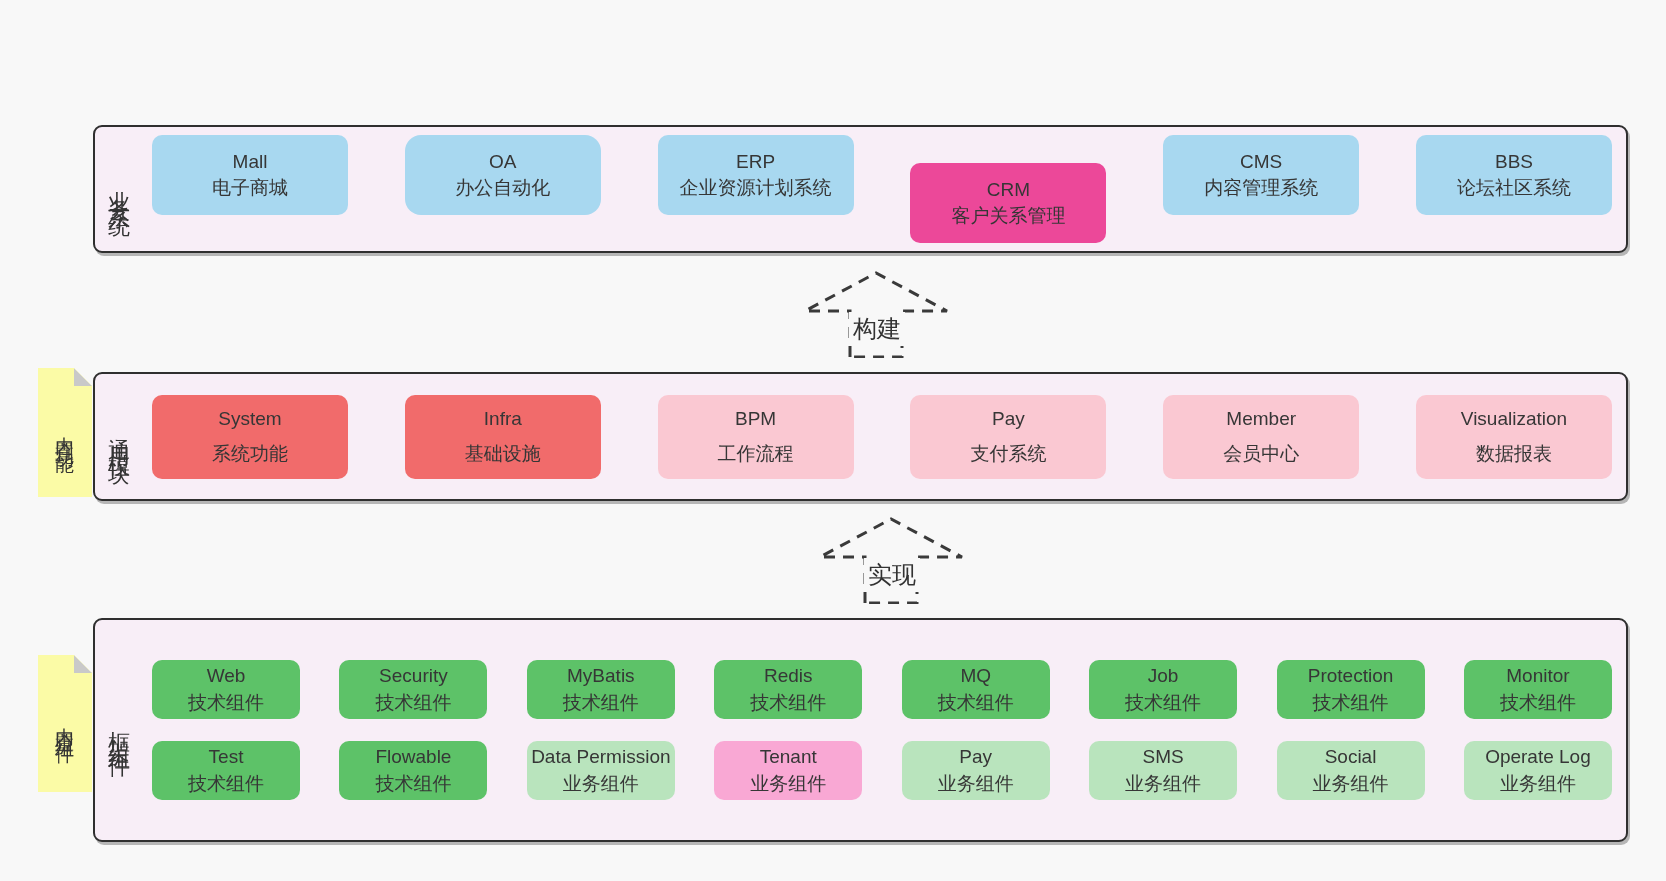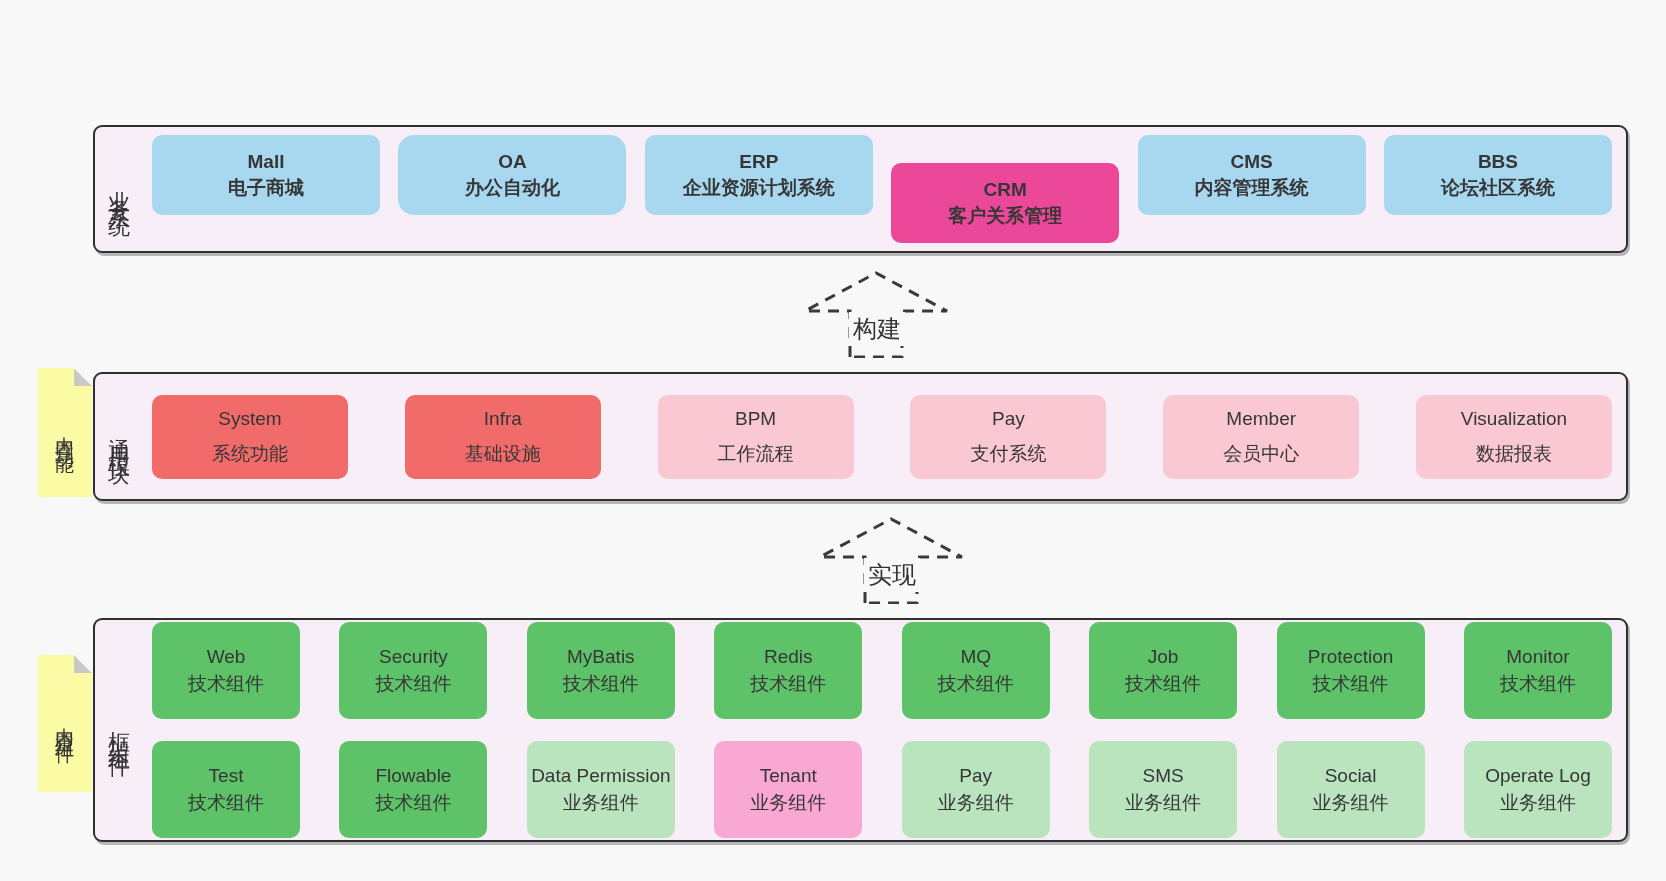--- a/index.html
+++ b/index.html
@@ -37,23 +37,23 @@
   }
   .box-row{display:flex;justify-content:space-between;}
   .layer-framework .box-row + .box-row{margin-top:22px;}
 
   .box{
     border-radius:10px;
     display:flex;flex-direction:column;align-items:center;justify-content:center;
     text-align:center;font-size:19px;line-height:1.38;
     color:#363636;box-sizing:border-box;padding:2px 4px;
   }
-  .layer-business .box{width:228px;height:80px;font-weight:bold;}
+  .layer-business .box{width:196px;height:80px;}
   .layer-modules  .box{width:196px;height:84px;gap:9px;}
-  .layer-framework .box{width:148px;height:97px;}
+  .layer-framework .box{width:148px;height:59px;}
 
   
   .sticky{
     position:absolute;left:38px;width:54px;
     background:#fbfba6;
     box-shadow:1px 2px 3px rgba(0,0,0,.18);
     display:flex;align-items:center;justify-content:center;
     clip-path:polygon(0 0,calc(100% - 18px) 0,100% 18px,100% 100%,0 100%);
   }
   .sticky-modules{top:368px;height:129px;}

